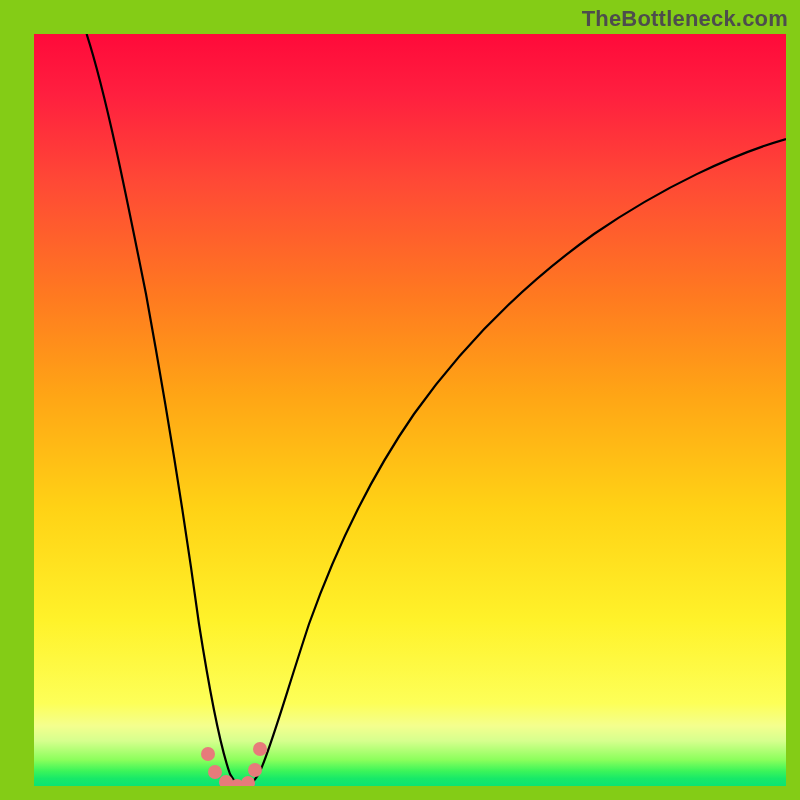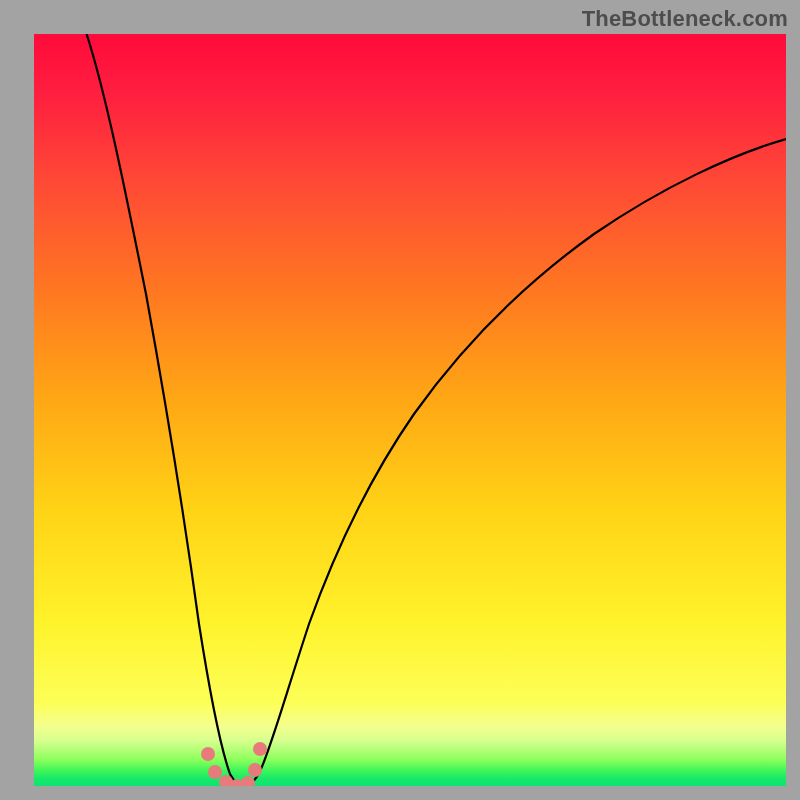--- a/index.html
+++ b/index.html
@@ -8,21 +8,21 @@
     width: 800px;
     height: 800px;
     overflow: hidden;
     background: #000;
     font-family: Arial, Helvetica, sans-serif;
   }
   .frame {
     position: relative;
     width: 800px;
     height: 800px;
-    background: #a3a3a3;
+    background: #84cc16;
   }
   .plot {
     position: absolute;
     left: 34px;
     top: 34px;
     width: 752px;
     height: 752px;
     
     background: linear-gradient(
       to bottom,

